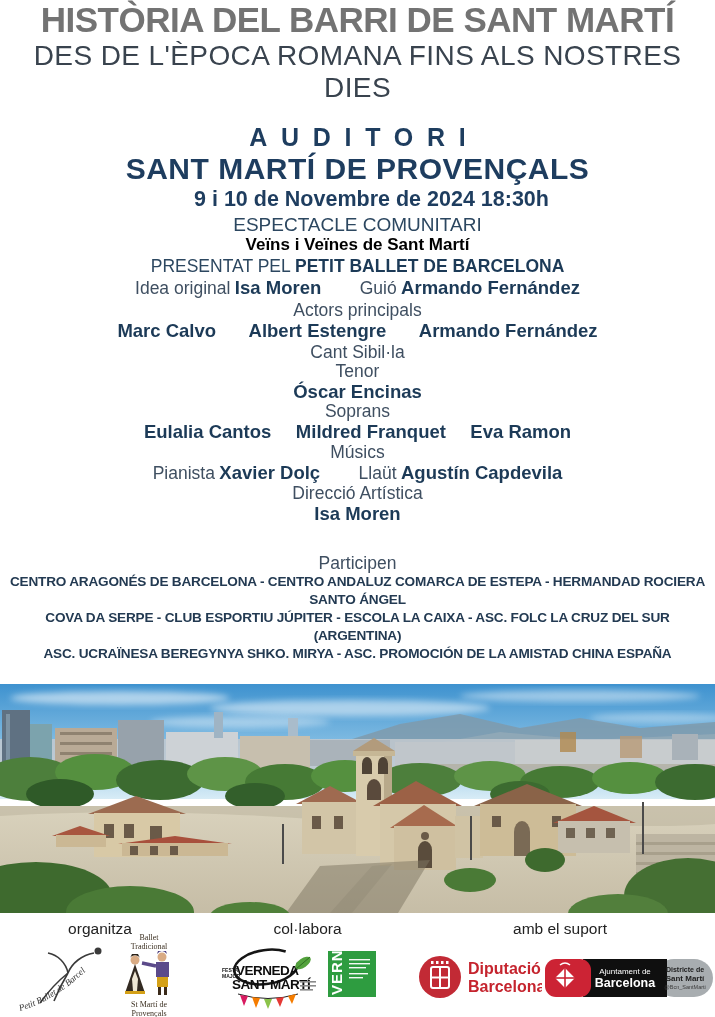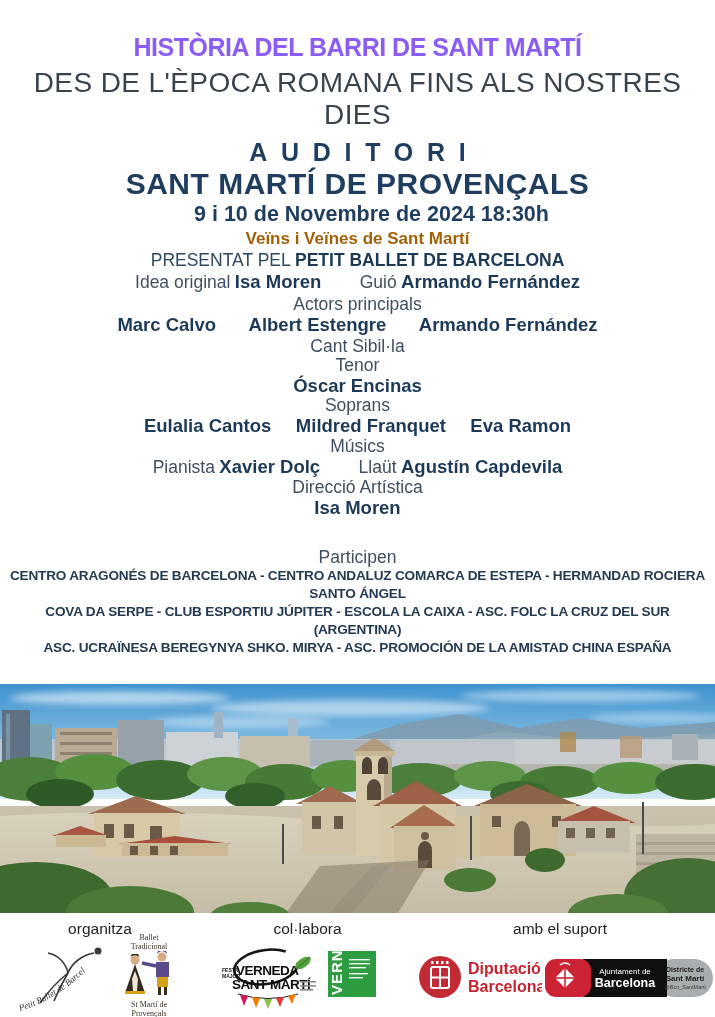--- a/index.html
+++ b/index.html
@@ -1,25 +1,25 @@
 <!DOCTYPE html>
 <html><head>
 <meta charset="utf-8">
 <style>
   html,body{margin:0;padding:0;background:#e8e8e8;}
   .poster{position:relative;width:715px;height:1017px;background:#ffffff;margin:0 auto;
           font-family:"Liberation Sans", sans-serif;overflow:hidden;}
   .header{position:absolute;top:0;left:0;width:715px;height:684px;overflow:hidden;text-align:center;}
-  .t1{padding-top:27px;font-size:25px;font-weight:700;line-height:40px;color:#8b5cf6;letter-spacing:-0.5px;}
+  .t1{font-size:35px;font-weight:700;line-height:40px;color:#737373;letter-spacing:-0.5px;}
   .t2{font-size:28px;font-weight:400;line-height:32px;color:#39434e;letter-spacing:0.4px;}
-  .t3{margin-top:6px;font-size:25px;font-weight:600;line-height:30px;color:#1e3d5f;letter-spacing:0.55em;text-indent:0.55em;}
+  .t3{margin-top:18px;font-size:25px;font-weight:600;line-height:30px;color:#1e3d5f;letter-spacing:0.55em;text-indent:0.55em;}
   .t4{font-size:30px;font-weight:600;line-height:33px;color:#1e3d5f;letter-spacing:0.5px;}
   .t5{font-size:21.5px;font-weight:700;line-height:29px;color:#1e3d5f;padding-left:28px;}
   .t6{font-size:19px;font-weight:400;line-height:21px;color:#2c4760;}
-  .t7{font-size:17px;font-weight:700;line-height:20px;color:#a16207;}
+  .t7{font-size:17px;font-weight:700;line-height:20px;color:#000000;}
   .pres{margin-top:1px;font-size:17.5px;line-height:21px;color:#2c4760;}
   .cl{font-size:17.5px;font-weight:400;color:#3f4f61;}
   .cn{font-size:18.5px;font-weight:700;color:#1c3a57;}
   .row22{line-height:22px;} .row20{line-height:20px;} .row21{line-height:21px;} .row19{line-height:19px;}
   .gap34{margin-left:34px;} .gap14{margin-left:14px;margin-right:14px;} .gap10{margin-left:10px;margin-right:10px;}
   .parthead{margin-top:29px;font-size:17.5px;color:#3f4f61;line-height:20px;}
   .plist{font-size:13.6px;font-weight:700;color:#233a52;letter-spacing:-0.2px;line-height:18px;}
   .photo{position:absolute;top:684px;left:0;width:715px;height:229px;}
   .footer{position:absolute;top:913px;left:0;width:715px;height:116px;background:#fff;}
   .flabel{position:absolute;font-size:15.5px;color:#222;top:7px;text-align:center;}
@@ -30,20 +30,21 @@
 <body>
 
 <div class="poster">
 
   <div class="header">
     <div class="t1">HISTÒRIA DEL BARRI DE SANT MARTÍ</div>
     <div class="t2">DES DE L'ÈPOCA ROMANA FINS ALS NOSTRES DIES</div>
     <div class="t3">AUDITORI</div>
     <div class="t4">SANT MARTÍ DE PROVENÇALS</div>
     <div class="t5">9 i 10 de Novembre de 2024  18:30h</div>
+    <div class="t6">ESPECTACLE COMUNITARI</div>
     <div class="t7">Veïns i Veïnes de Sant Martí</div>
 
     <div class="pres">
       <span>PRESENTAT PEL</span>
       <span class="cn" style="font-size:17.5px">PETIT BALLET DE BARCELONA</span>
     </div>
 
     <div class="row22">
       <span class="cl">Idea original</span>
       <span class="cn">Isa Moren</span>

